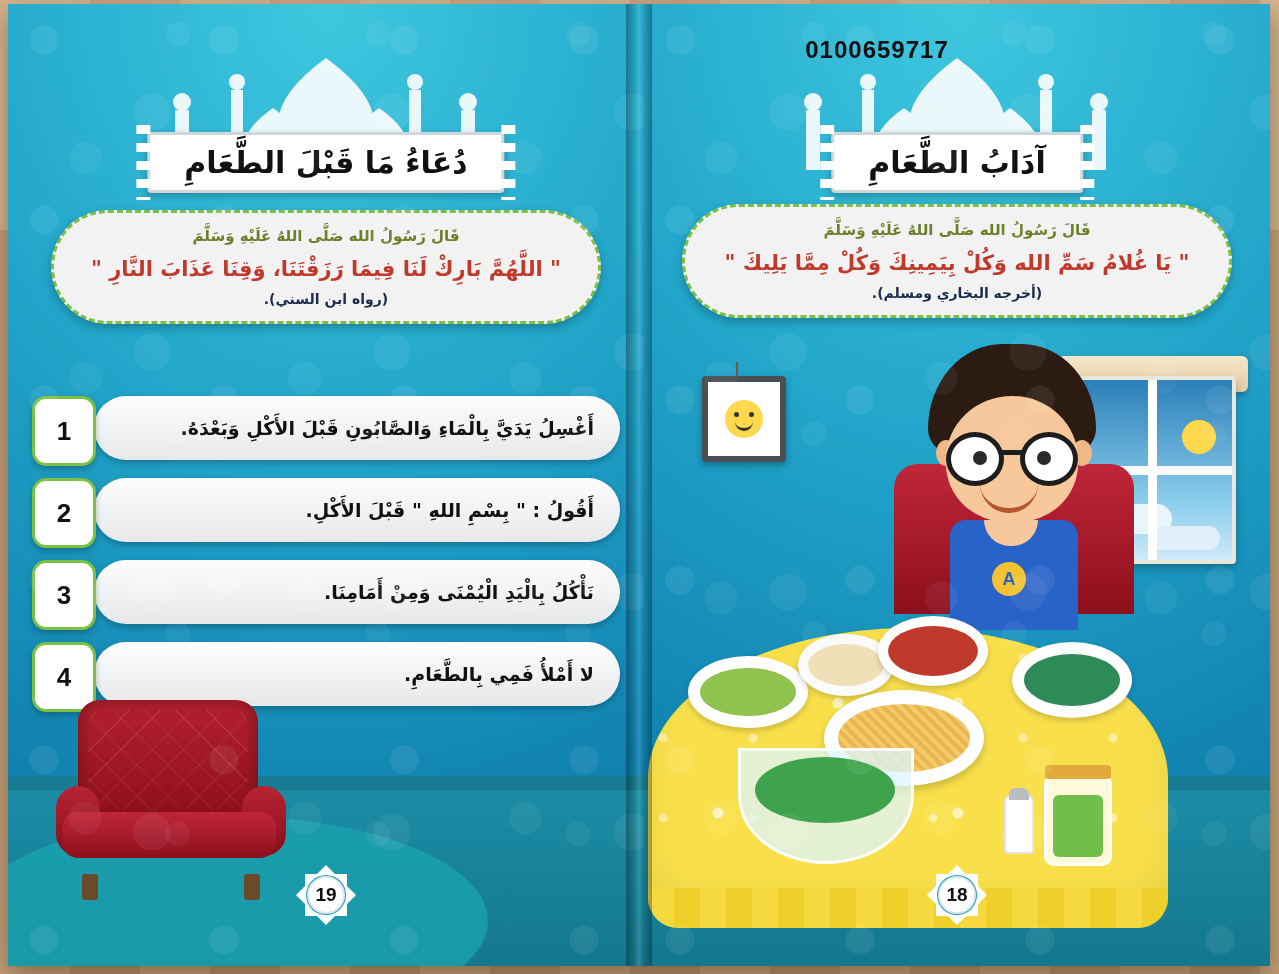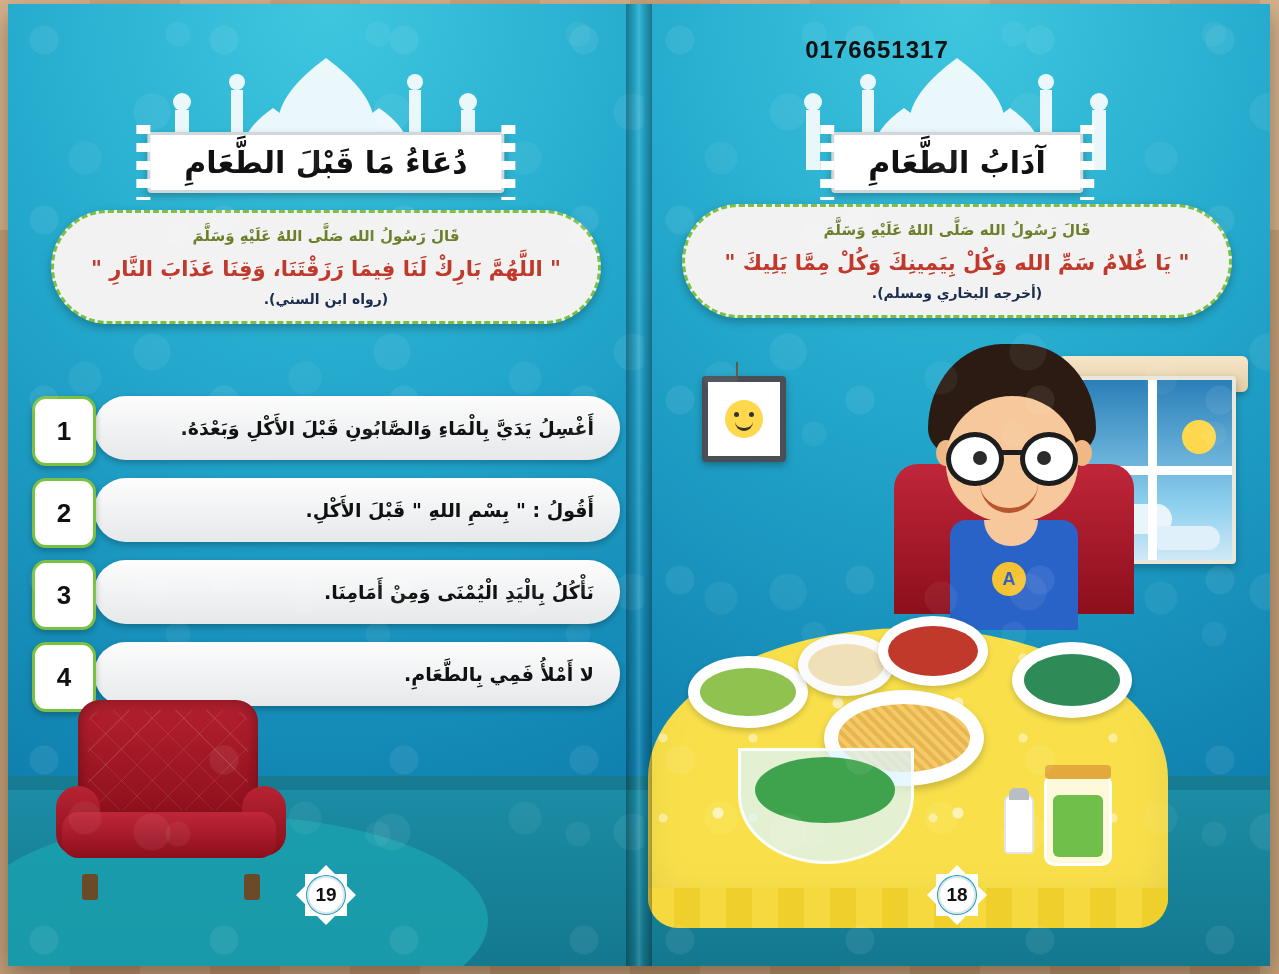--- a/index.html
+++ b/index.html
@@ -256,21 +256,21 @@
 <body>
 
 <div class="desk"></div>
 
 <div class="book">
 
   <div class="page page-right">
     <div class="floor"></div>
 
     <div class="phone">
-      <span>0176651317</span>
+      <span>0100659717</span>
     </div>
 
     <svg class="mosque" width="330" height="120" viewBox="0 0 330 120">
       <g fill="#ffffff" opacity="0.9">
         <rect x="14" y="60" width="14" height="60"></rect>
           <circle cx="21" cy="52" r="9"></circle>
         <rect x="300" y="60" width="14" height="60"></rect>
           <circle cx="307" cy="52" r="9"></circle>
         <rect x="70" y="40" width="12" height="80"></rect>
           <circle cx="76" cy="32" r="8"></circle>

